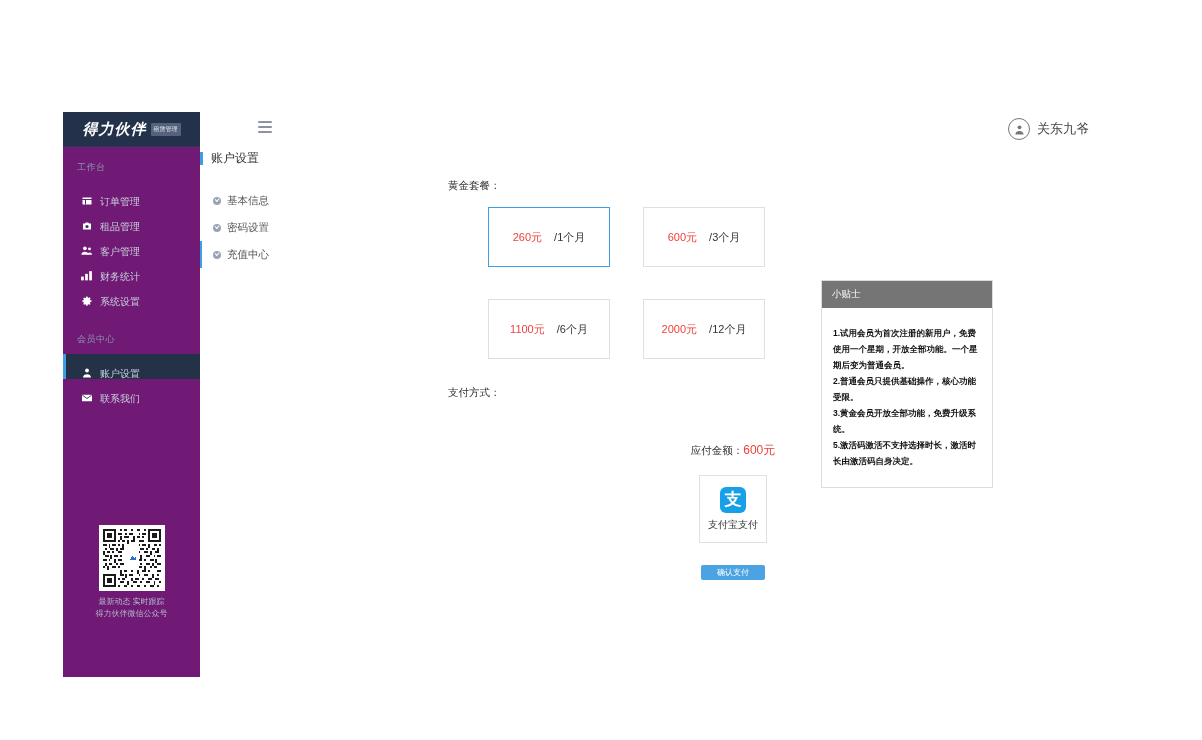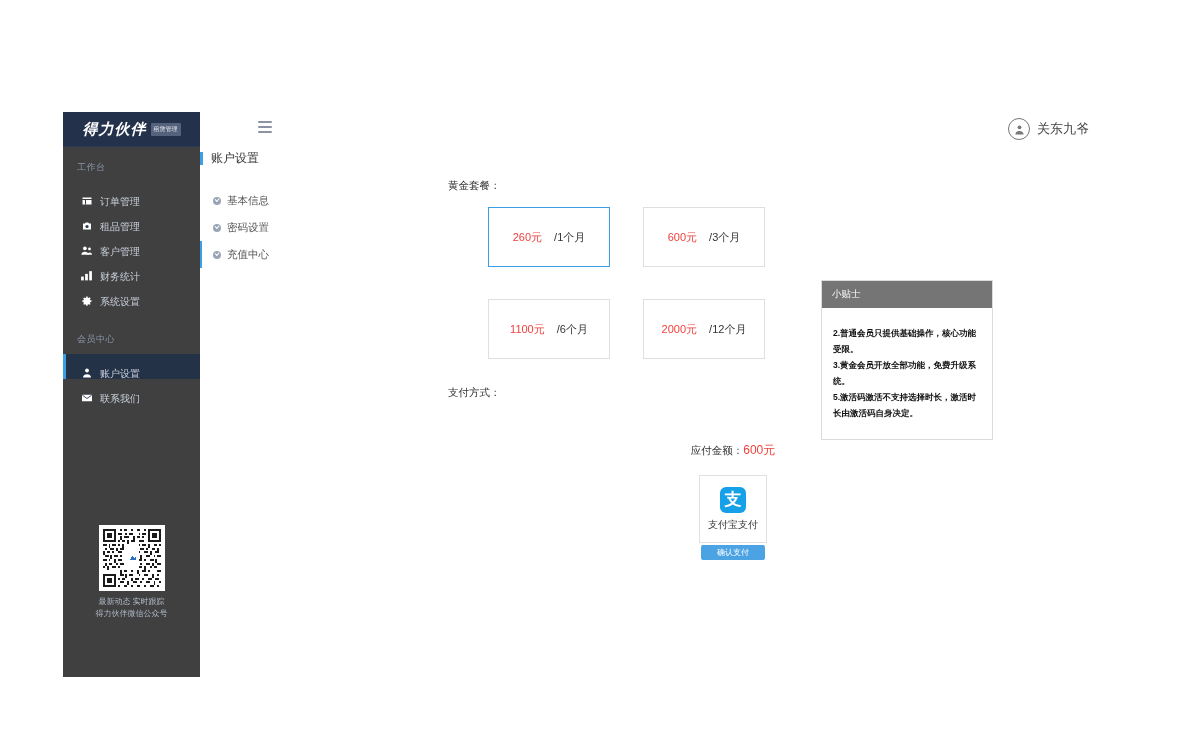--- a/index.html
+++ b/index.html
@@ -10,21 +10,21 @@
     font-size:12px;color:#333;
     overflow:hidden;
     position:relative;
   }
   
   #app{position:absolute;left:63px;top:112px;width:1078px;height:565px;}
 
   
   .sidebar{
     position:absolute;left:0;top:0;width:137px;height:565px;
-    background:#404040;
+    background:#701a75;
   }
   .logo-box{
     height:34px;background:#23314a;
     display:flex;align-items:center;justify-content:center;
     border-bottom:1px solid #2b3a55;
   }
   .logo-text{
     color:#ffffff;font-size:15px;font-weight:bold;
     font-family:"Liberation Serif","DejaVu Serif",serif;
     letter-spacing:1px;font-style:italic;
@@ -143,21 +143,21 @@
     cursor:pointer;
   }
   .alipay-ico{
     width:26px;height:26px;border-radius:6px;background:#15a0e8;
     display:flex;align-items:center;justify-content:center;
     color:#fff;font-size:17px;font-weight:bold;line-height:1;
     font-family:"Liberation Sans",sans-serif;
   }
   .paybox-label{font-size:10px;color:#333;margin-top:5px;}
   .confirm-btn{
-    margin-top:2px;width:64px;height:15px;background:#4ba3e3;
+    margin-top:22px;width:64px;height:15px;background:#4ba3e3;
     color:#fff;font-size:8px;border:none;border-radius:2px;
     display:flex;align-items:center;justify-content:center;cursor:pointer;
   }
 
   
   .tips{
     position:absolute;left:758px;top:168px;width:170px;
     border:1px solid #dcdcdc;background:#fff;
   }
   .tips-head{
@@ -466,19 +466,20 @@
         <span class="alipay-ico">支</span>
         <span class="paybox-label">支付宝支付</span>
       </div>
       <button class="confirm-btn">确认支付</button>
     </div>
   </div>
 
   <div class="tips">
     <div class="tips-head">小贴士</div>
     <div class="tips-body">
+      <p class="tips-line">1.试用会员为首次注册的新用户，免费使用一个星期，开放全部功能。一个星期后变为普通会员。</p>
       <p class="tips-line">2.普通会员只提供基础操作，核心功能受限。</p>
       <p class="tips-line">3.黄金会员开放全部功能，免费升级系统。</p>
       <p class="tips-line">5.激活码激活不支持选择时长，激活时长由激活码自身决定。</p>
     </div>
   </div>
 
 </div>
 
 </body></html>

